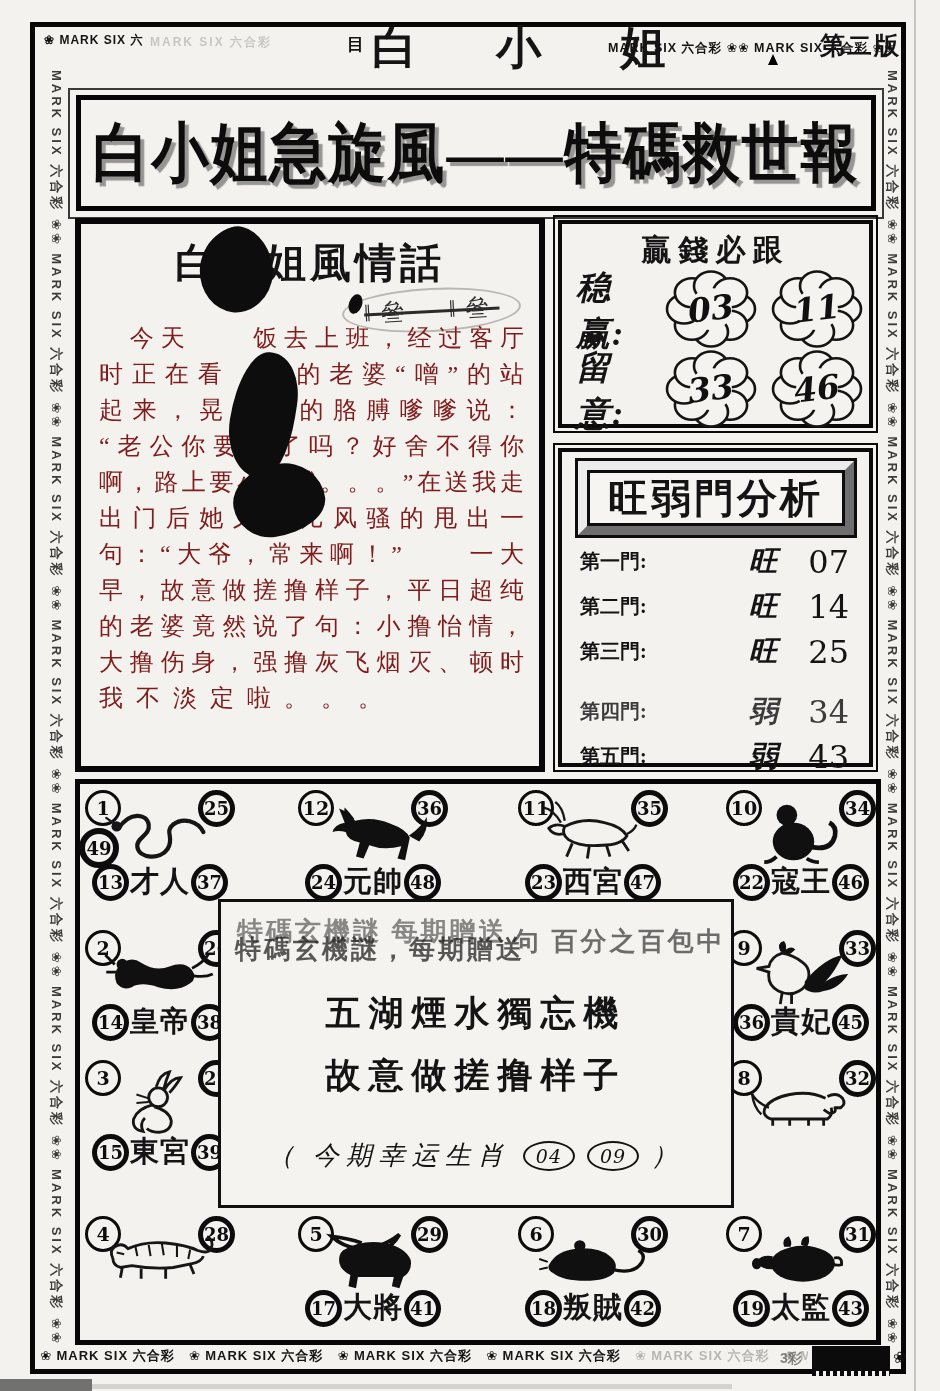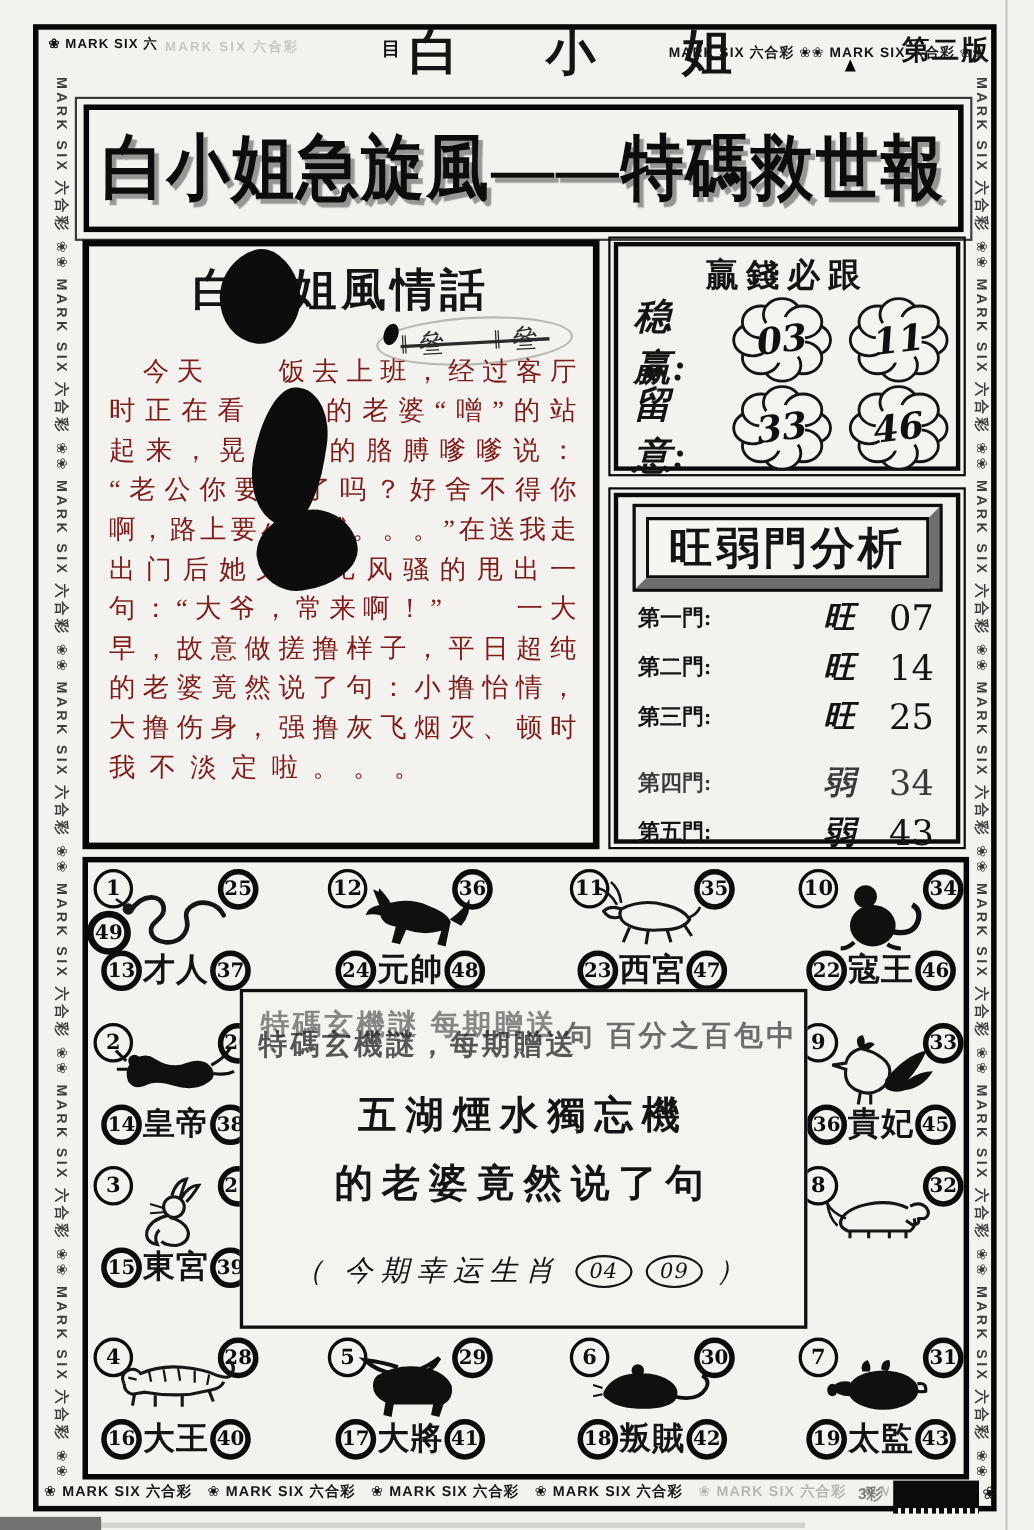--- a/index.html
+++ b/index.html
@@ -406,25 +406,20 @@
         <span class="nc thin nc-tl">4</span>
         <span class="nc mid nc-tr">28</span>
         <div class="animal"><svg viewBox="0 0 120 70">
             <g fill="none" stroke="#161616" stroke-width="3">
  <path d="M10 34 Q6 26 12 22 Q20 17 26 24 Q44 16 66 18 Q88 20 100 26 Q112 30 114 24 Q118 16 110 11"></path>
  <path d="M10 34 Q10 42 18 44 L30 42 Q52 46 74 44 L94 40 Q104 38 106 32"></path>
  <path d="M14 28 l8 2 M34 22 l2 10 M48 20 l2 12 M62 19 l2 12 M78 21 l0 12 M92 25 l-2 10" stroke-width="2.2"></path>
  <path d="M20 44 l-2 11 M40 45 l0 11 M66 45 l0 11 M92 41 l4 10"></path>
             </g>
           </svg></div>
-        <div class="cell-bottom">
-          <span class="nc mid">16</span>
-          <span class="cell-title">大王</span>
-          <span class="nc mid">40</span>
-        </div>
       </div>
       <div class="cell" style="left: 218px; top: 432px;">
         <span class="nc thin nc-tl">5</span>
         <span class="nc mid nc-tr">29</span>
         <div class="animal"><svg viewBox="0 0 120 70">
             <g fill="#101010">
               <path d="M28 26 Q48 14 72 18 Q94 22 100 36 Q102 48 92 54 L88 66 L80 64 L82 54 L44 54 L42 66 L34 64 L36 52 Q24 46 24 36 Q24 30 28 26 Z"></path>
             </g>
  <g fill="none" stroke="#101010" stroke-width="4">
               <path d="M44 24 Q28 22 16 11 Q34 13 48 18 M64 22 Q78 17 88 9 Q81 22 68 26"></path>
@@ -477,21 +472,21 @@
           <span class="nc mid">43</span>
         </div>
       </div>
     </div>
 
   <div class="abs center-box">
     <span class="ghost ghost1">特碼玄機謎 每期贈送</span>
     <span class="ghost ghost2">特碼玄機謎，每期贈送</span>
     <span class="ghost ghost-suffix">句 百分之百包中</span>
     <div class="poem-line poem1">五湖煙水獨忘機</div>
-    <div class="poem-line poem2">的老婆竟然说了句</div>
+    <div class="poem-line poem2">故意做搓撸样子</div>
     <div class="lucky-row">
       <span>（</span>
       <span>今期幸运生肖</span>
       <span class="lucky-num" id="lucky-0">04</span>
       <span class="lucky-num" id="lucky-1">09</span>
       <span>）</span>
     </div>
   </div>
 
 </div>

